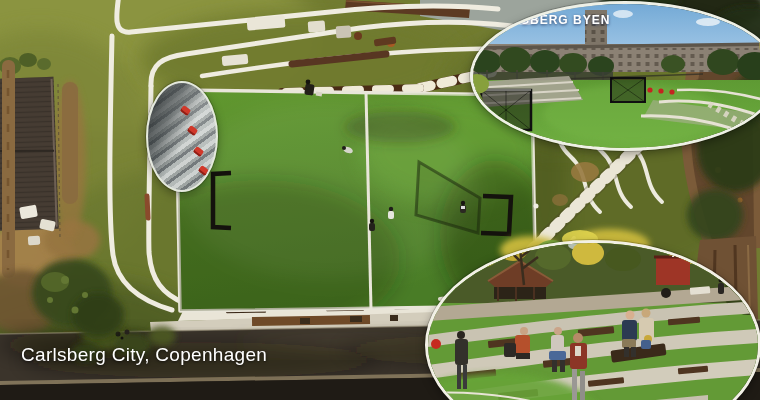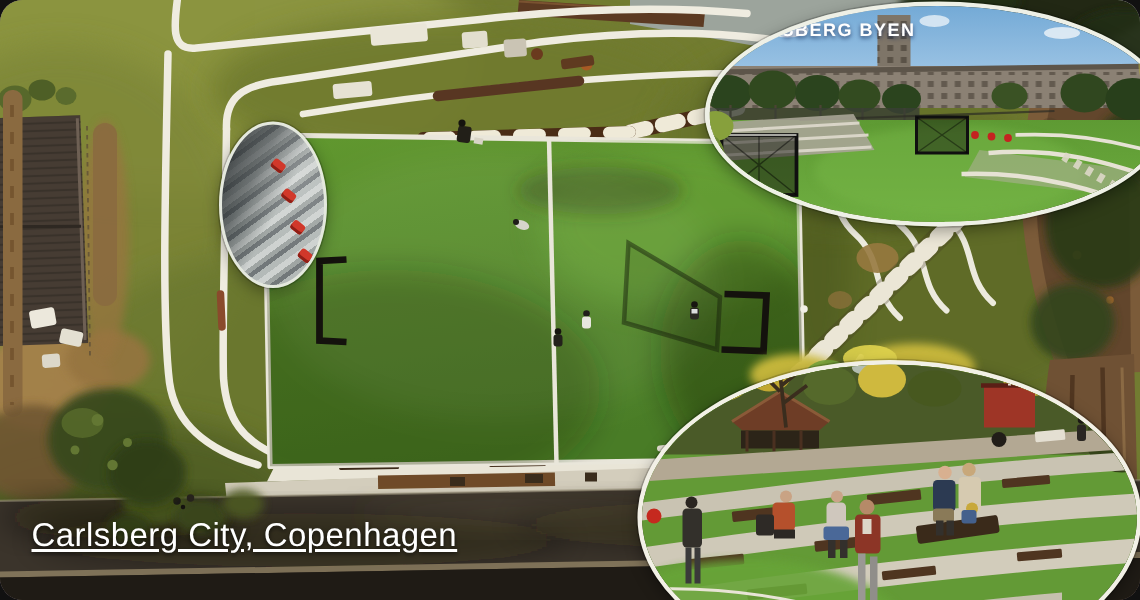--- a/index.html
+++ b/index.html
@@ -1,18 +1,18 @@
 <!DOCTYPE html>
 <html><head>
 <meta charset="utf-8">
 <style>
   html,body{margin:0;padding:0;background:#111;}
   .stage{
     position:relative;width:760px;height:400px;overflow:hidden;
-    background:#8b5cf6;font-family:"Liberation Sans",sans-serif;border-radius:15px;
+    background:#8b5cf6;font-family:"Liberation Sans",sans-serif;
   }
   .stage svg{display:block;}
   #aerial{position:absolute;left:0;top:0;}
   .oval{
     position:absolute;border-radius:50%;overflow:hidden;z-index:2;
     box-shadow:0 0 0 1px rgba(0,0,0,.18), 0 3px 10px rgba(0,0,0,.35);
   }
   .oval-inner-svg{position:absolute;left:0;top:0;width:100%;height:100%;}
   #inset-street{left:470px;top:1px;width:304px;height:144px;border:3px solid #eef0e6;}
   #inset-terrace{left:425px;top:240px;width:330px;height:204px;border:3px solid #f2f0e6;}
@@ -28,22 +28,22 @@
     transform:rotate(38deg);box-shadow:inset 0 -2px 0 #8f1f16;
   }
   .sign-text{
     position:absolute;left:48px;top:9px;z-index:3;
     color:#fff;font-size:12px;font-weight:bold;letter-spacing:1px;
     text-shadow:0 1px 3px rgba(15,35,80,.8), 0 0 1px rgba(255,255,255,.35);
     white-space:nowrap;
   }
   .caption{
     position:absolute;left:21px;top:344px;z-index:4;
-    color:#fff;font-size:22px;font-weight:400;letter-spacing:.3px;
-    text-shadow:0 1px 3px rgba(0,0,0,.65);white-space:nowrap;text-decoration:underline;
+    color:#fff;font-size:19px;font-weight:400;letter-spacing:.3px;
+    text-shadow:0 1px 3px rgba(0,0,0,.65);white-space:nowrap;
   }
 </style>
 </head>
 <body>
 
 <div class="stage">
 
   <svg id="aerial" width="760" height="400" viewBox="0 0 760 400">
     <defs>
       <filter id="b10" x="-40%" y="-40%" width="180%" height="180%">

